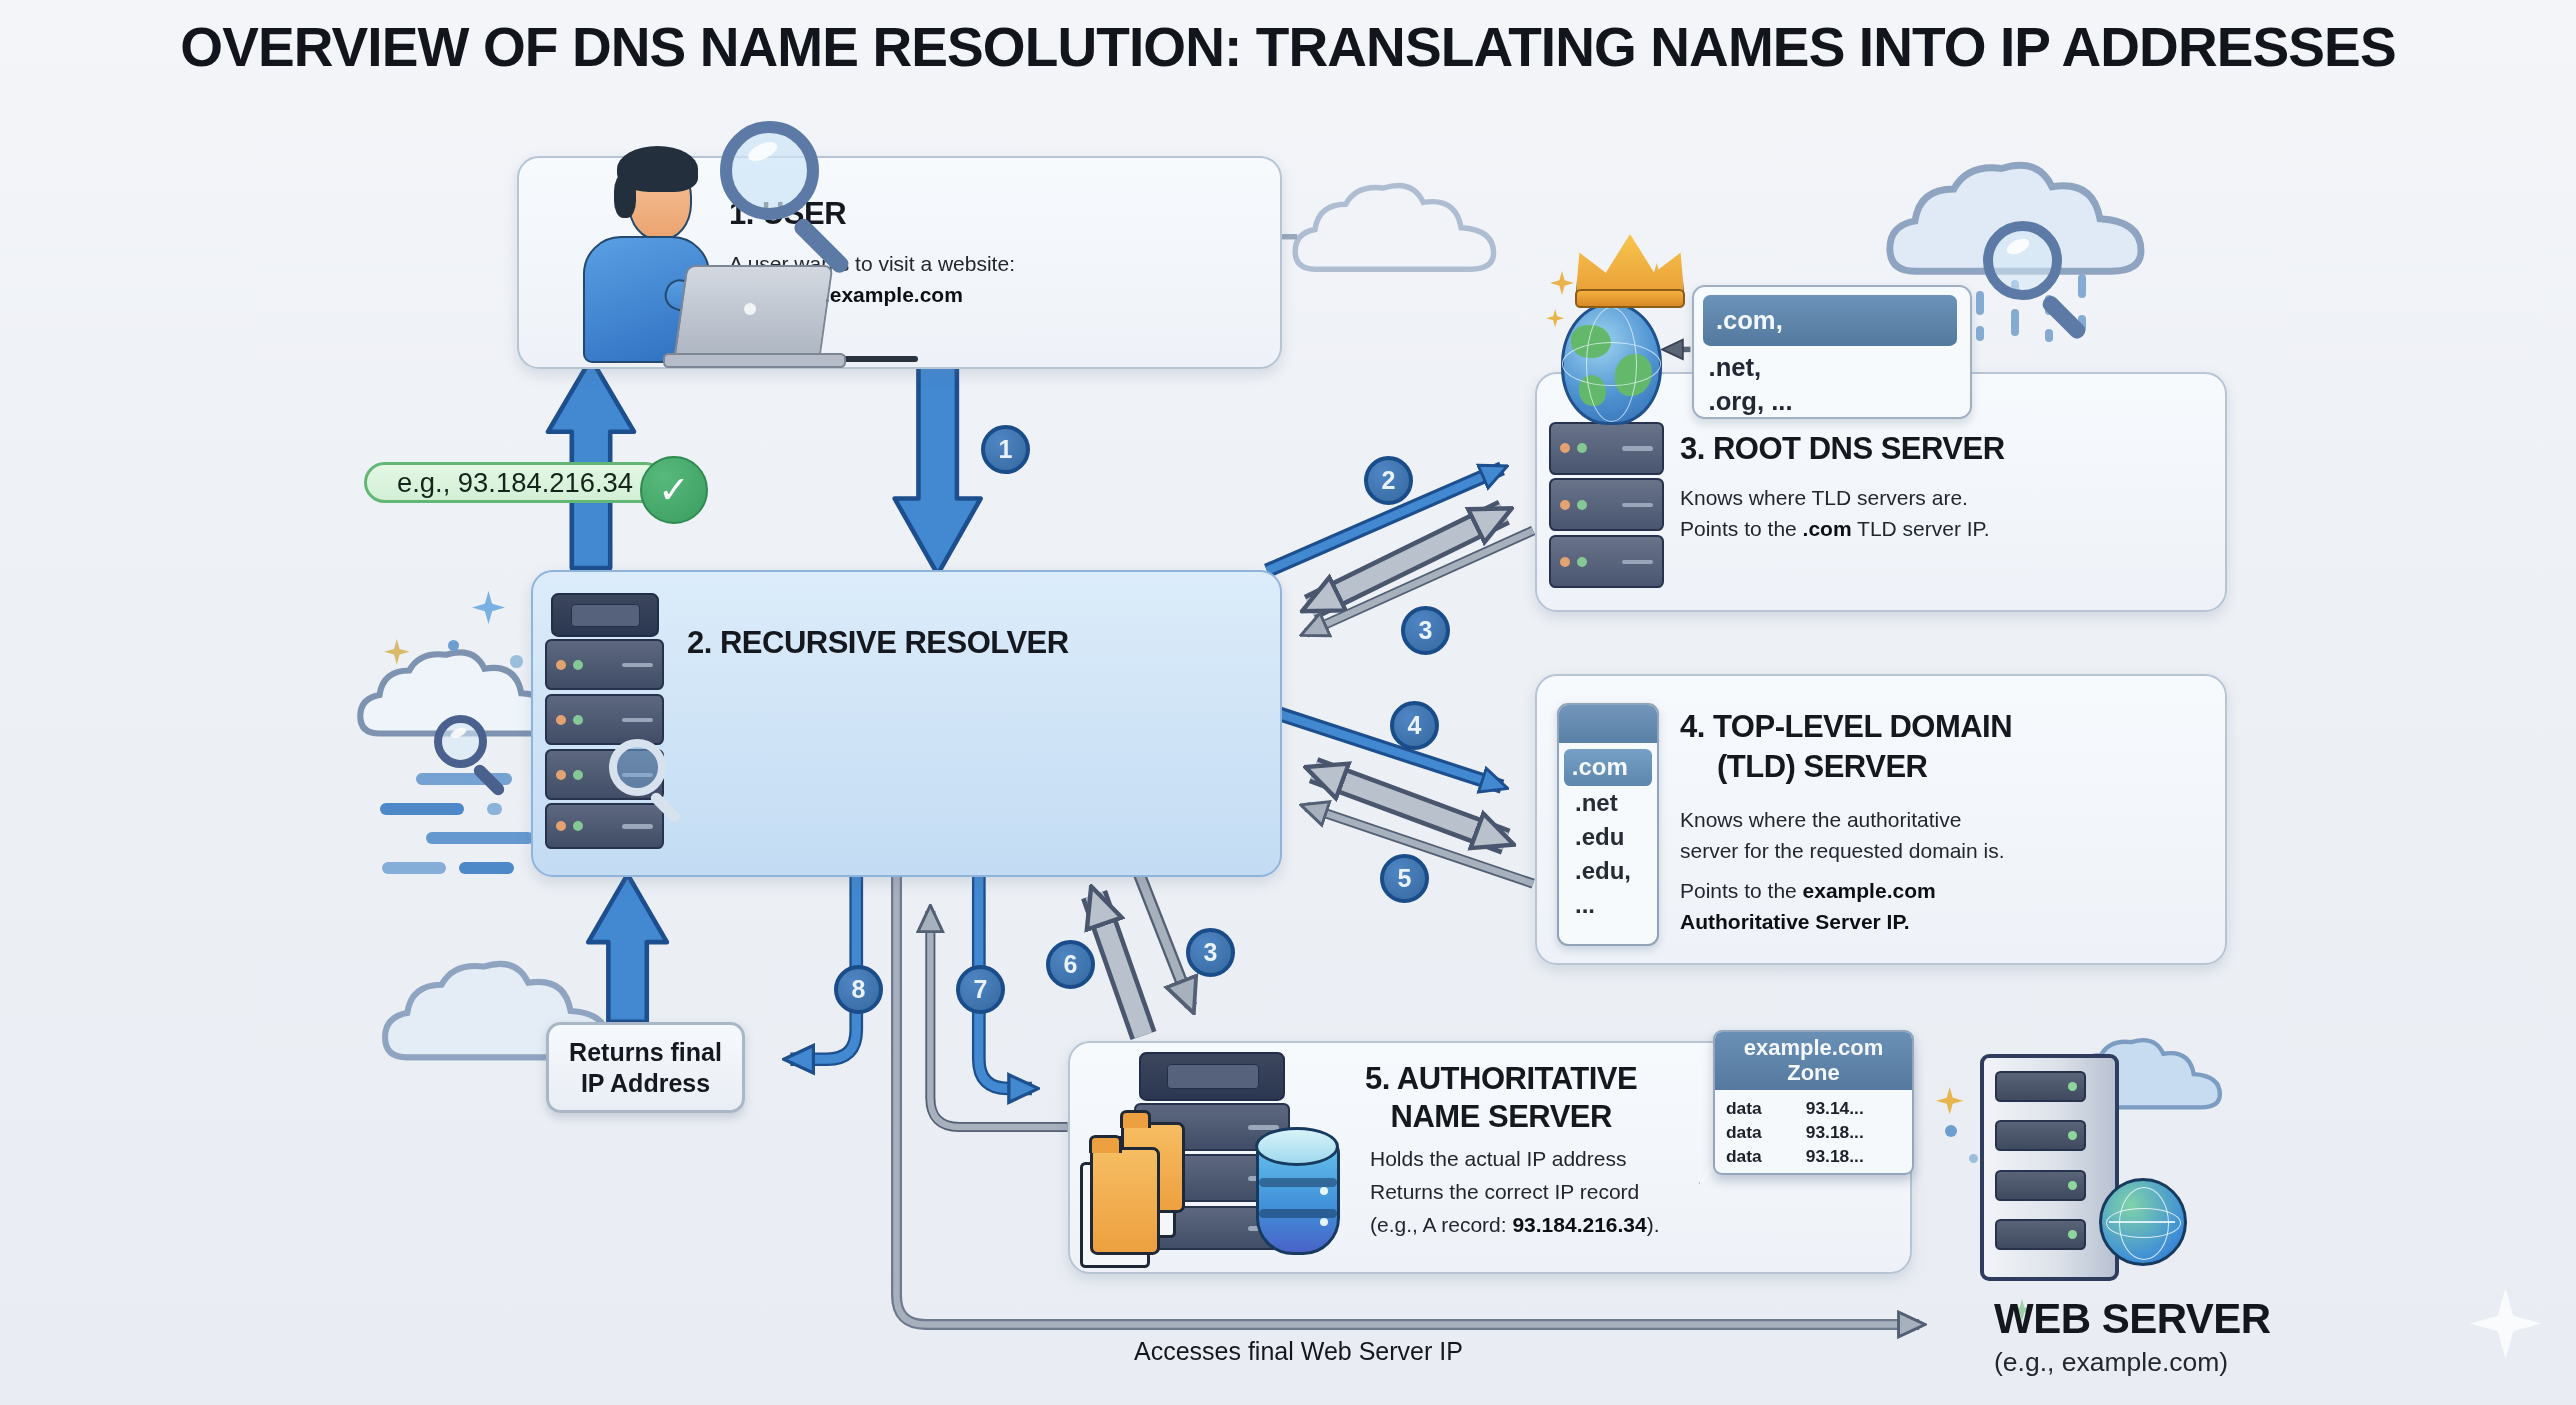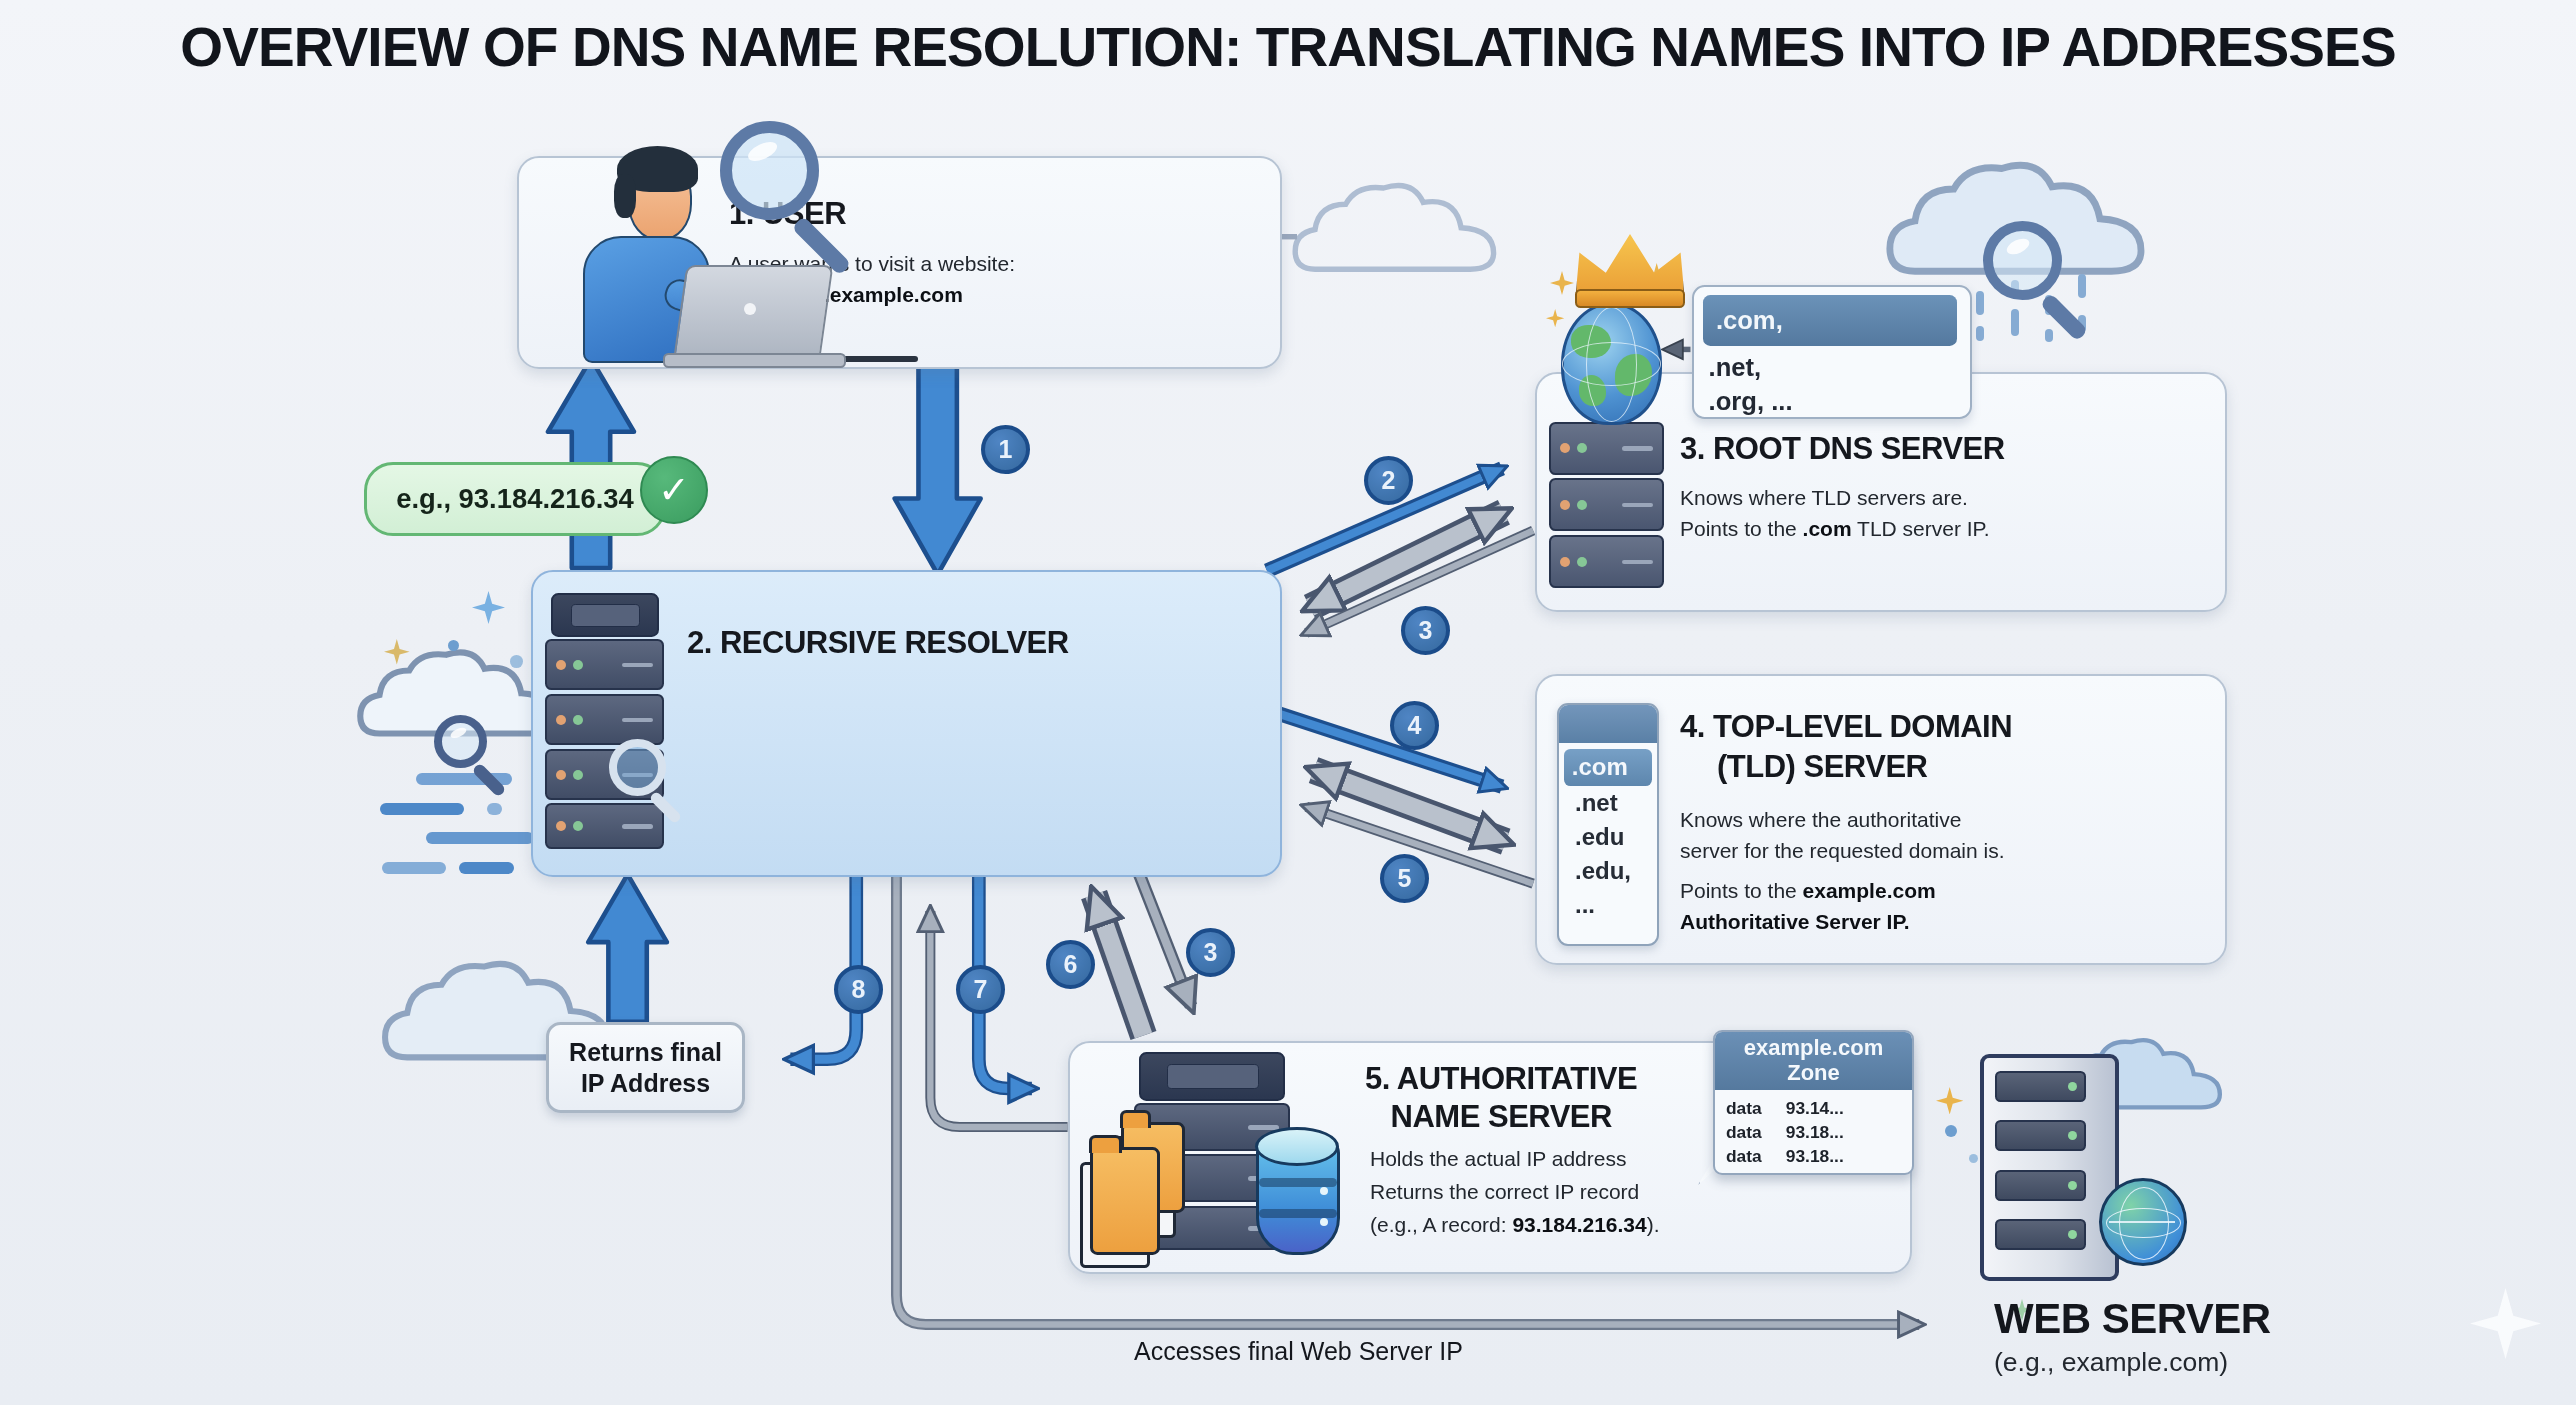--- a/index.html
+++ b/index.html
@@ -19,23 +19,23 @@
   .h1{font-size:31px;font-weight:700;color:#15181e;letter-spacing:-0.5px;}
   .bodytext{font-size:21px;line-height:31px;color:#22272e;}
   .bodytext b{font-weight:700;color:#0c0f14;}
   
   .badge{width:49px;height:49px;border-radius:50%;z-index:6;
     background:radial-gradient(circle at 35% 30%,#4f85c4,#35699f);
     border:4.6px solid #1b4c8a;box-sizing:border-box;
     display:flex;align-items:center;justify-content:center;
     color:#eaf2fb;font-size:25px;font-weight:700;}
   
-  .pill{left:364px;top:462px;width:302px;height:74px;border-radius:29px;z-index:4;
+  .pill{left:364px;top:462px;width:302px;height:41px;border-radius:29px;z-index:4;
     background:linear-gradient(180deg,#e4f7e5,#d2efd5);border:3.7px solid #63b774;box-sizing:border-box;
-    display:flex;align-items:center;justify-content:center;font-size:27.4px;font-weight:700;color:#15241a;}
+    display:flex;align-items:center;justify-content:center;font-size:27.4px;font-weight:400;color:#15241a;}
   .check{left:640px;top:456px;width:68px;height:68px;border-radius:50%;z-index:5;
     background:radial-gradient(circle at 35% 30%,#57b97b,#3a9c5f);border:2.7px solid #2f8a52;box-sizing:border-box;
     display:flex;align-items:center;justify-content:center;color:#ffffff;font-size:38px;font-weight:700;}
   
   .returns{left:546px;top:1022px;width:199px;height:91px;border-radius:14.6px;z-index:3;
     background:linear-gradient(180deg,#f6f9fc,#e9eef5);border:3.7px solid #a9b6c5;box-sizing:border-box;
     display:flex;flex-direction:column;align-items:center;justify-content:center;
     font-size:25px;line-height:31px;font-weight:700;color:#15181e;box-shadow:0 4.6px 9.1px rgba(90,110,140,.25);}
   
   .tag{left:1692px;top:285px;width:280px;height:134px;border-radius:12.8px;z-index:4;
@@ -48,21 +48,21 @@
     background:#f7fafd;border:2.7px solid #8fa3ba;box-sizing:border-box;overflow:hidden;box-shadow:0 3.7px 8.2px rgba(90,110,140,.25);}
   .tldcard .head{height:38px;background:linear-gradient(180deg,#7396bb,#5a80a6);}
   .tldcard .sel{margin:5.5px 4.6px 0 4.6px;height:37px;border-radius:6.4px;background:linear-gradient(180deg,#77a0c6,#5d86ad);
     color:#f4f8fc;font-size:24px;font-weight:700;display:flex;align-items:center;padding-left:8.2px;}
   .tldcard .it{padding-left:16px;font-size:24px;font-weight:700;color:#262c36;line-height:34px;}
   
   .zone{left:1713px;top:1030px;width:201px;height:145px;border-radius:9.1px;z-index:7;
     background:#f6f9fc;border:2.7px solid #93a6bd;box-sizing:border-box;overflow:hidden;box-shadow:0 5.5px 11px rgba(70,90,120,.3);}
   .zone .zh{background:linear-gradient(180deg,#6b90b6,#55799e);color:#f4f8fc;text-align:center;
     font-size:22px;line-height:25.6px;font-weight:700;padding:2.7px 0 4.6px 0;}
-  .zone .zr{display:flex;font-size:17.4px;font-weight:700;color:#1d222a;line-height:24px;padding-left:11px;}
+  .zone .zr{display:flex;font-size:17.4px;font-weight:700;color:#1d222a;line-height:24px;padding-left:11px;gap:20px;}
   .zone .zr .v{margin-left:24px;}
   .zone-beak{left:1698px;top:1145px;width:42px;height:40px;z-index:6;background:#f6f9fc;
     clip-path:polygon(100% 0,55% 0,0 100%);border-left:2.7px solid #93a6bd;}
   
   .sparkle{clip-path:polygon(50% 0%,61% 39%,100% 50%,61% 61%,50% 100%,39% 61%,0% 50%,39% 39%);z-index:1;}
   .dot{border-radius:50%;z-index:1;}
   .dash{border-radius:7.3px;z-index:1;background:#4d88c8;}
   .rain{width:8.2px;border-radius:4.6px;background:#86abd3;z-index:1;}
   .mag{border-radius:50%;box-sizing:border-box;z-index:2;background:rgba(214,232,246,.55);}
   .mag .shine{position:absolute;border-radius:50%;background:rgba(255,255,255,.85);}

